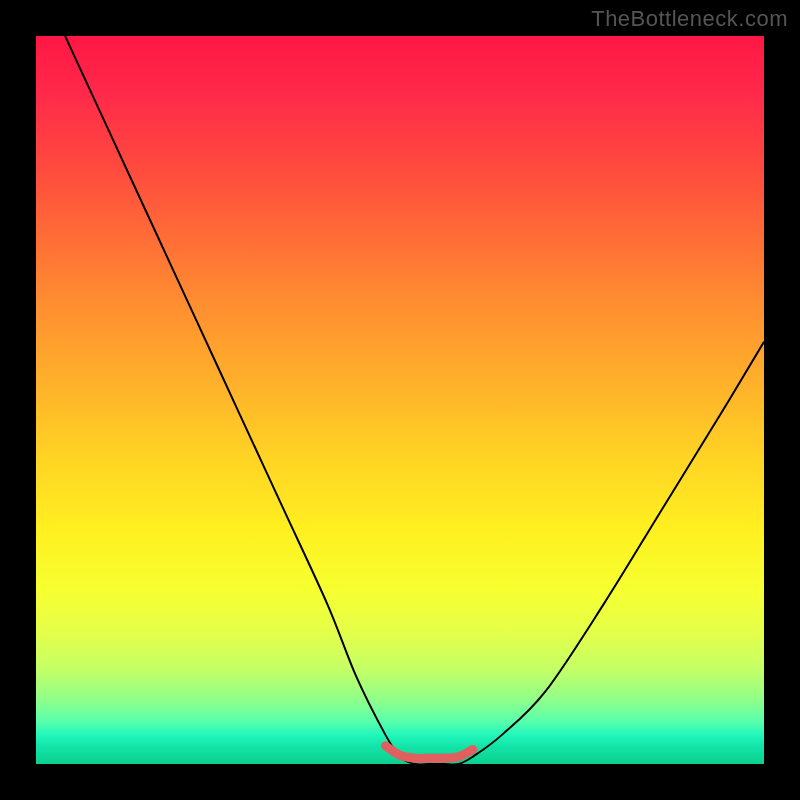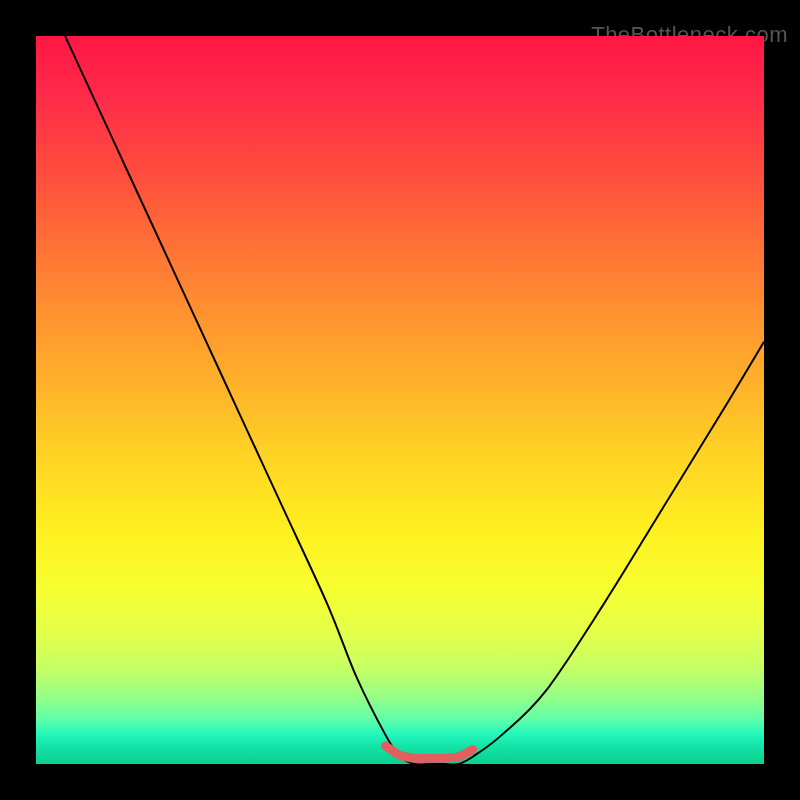--- a/index.html
+++ b/index.html
@@ -47,21 +47,21 @@
       #14e4a8 97.5%,
       #0ed898 99%,
       #0ccf8f 100%);
   }
   .curve-layer {
     position: absolute;
     inset: 0;
   }
   .watermark {
     position: absolute;
-    top: 22px;
+    top: 6px;
     right: 12px;
     color: #555;
     font-size: 22px;
     letter-spacing: 0.5px;
     user-select: none;
     pointer-events: none;
   }
 </style>
 </head>
 <body>

